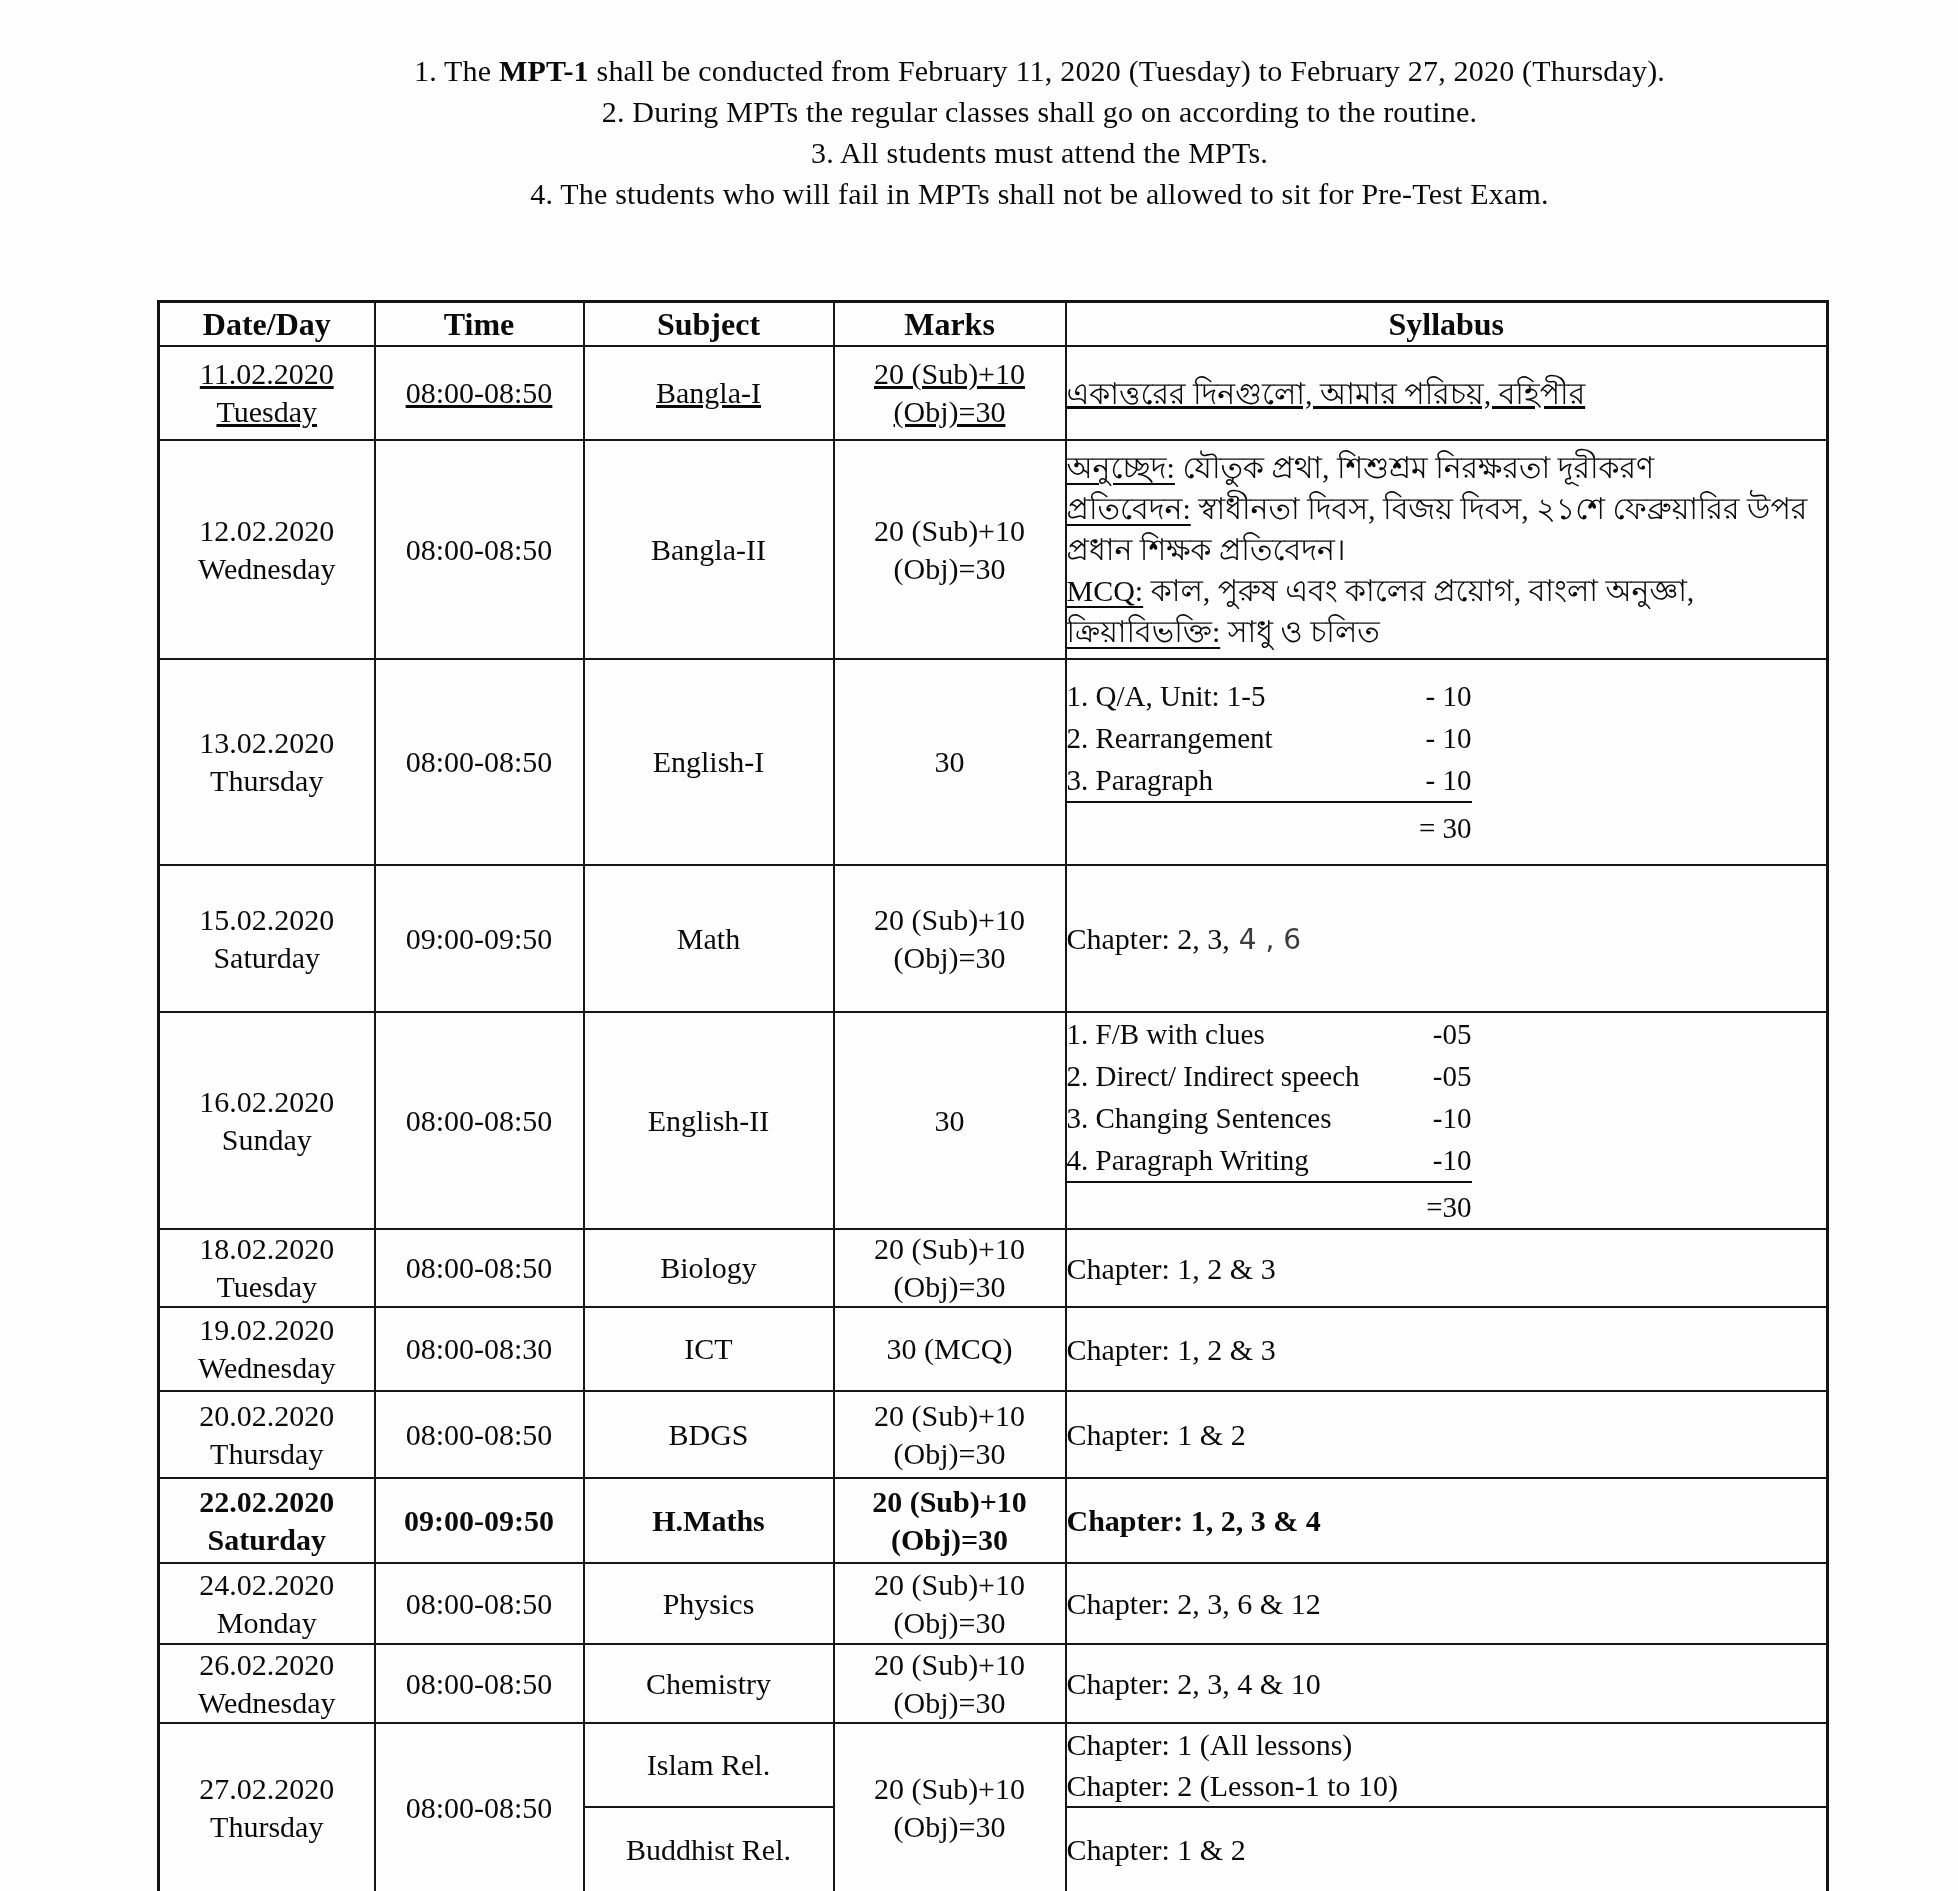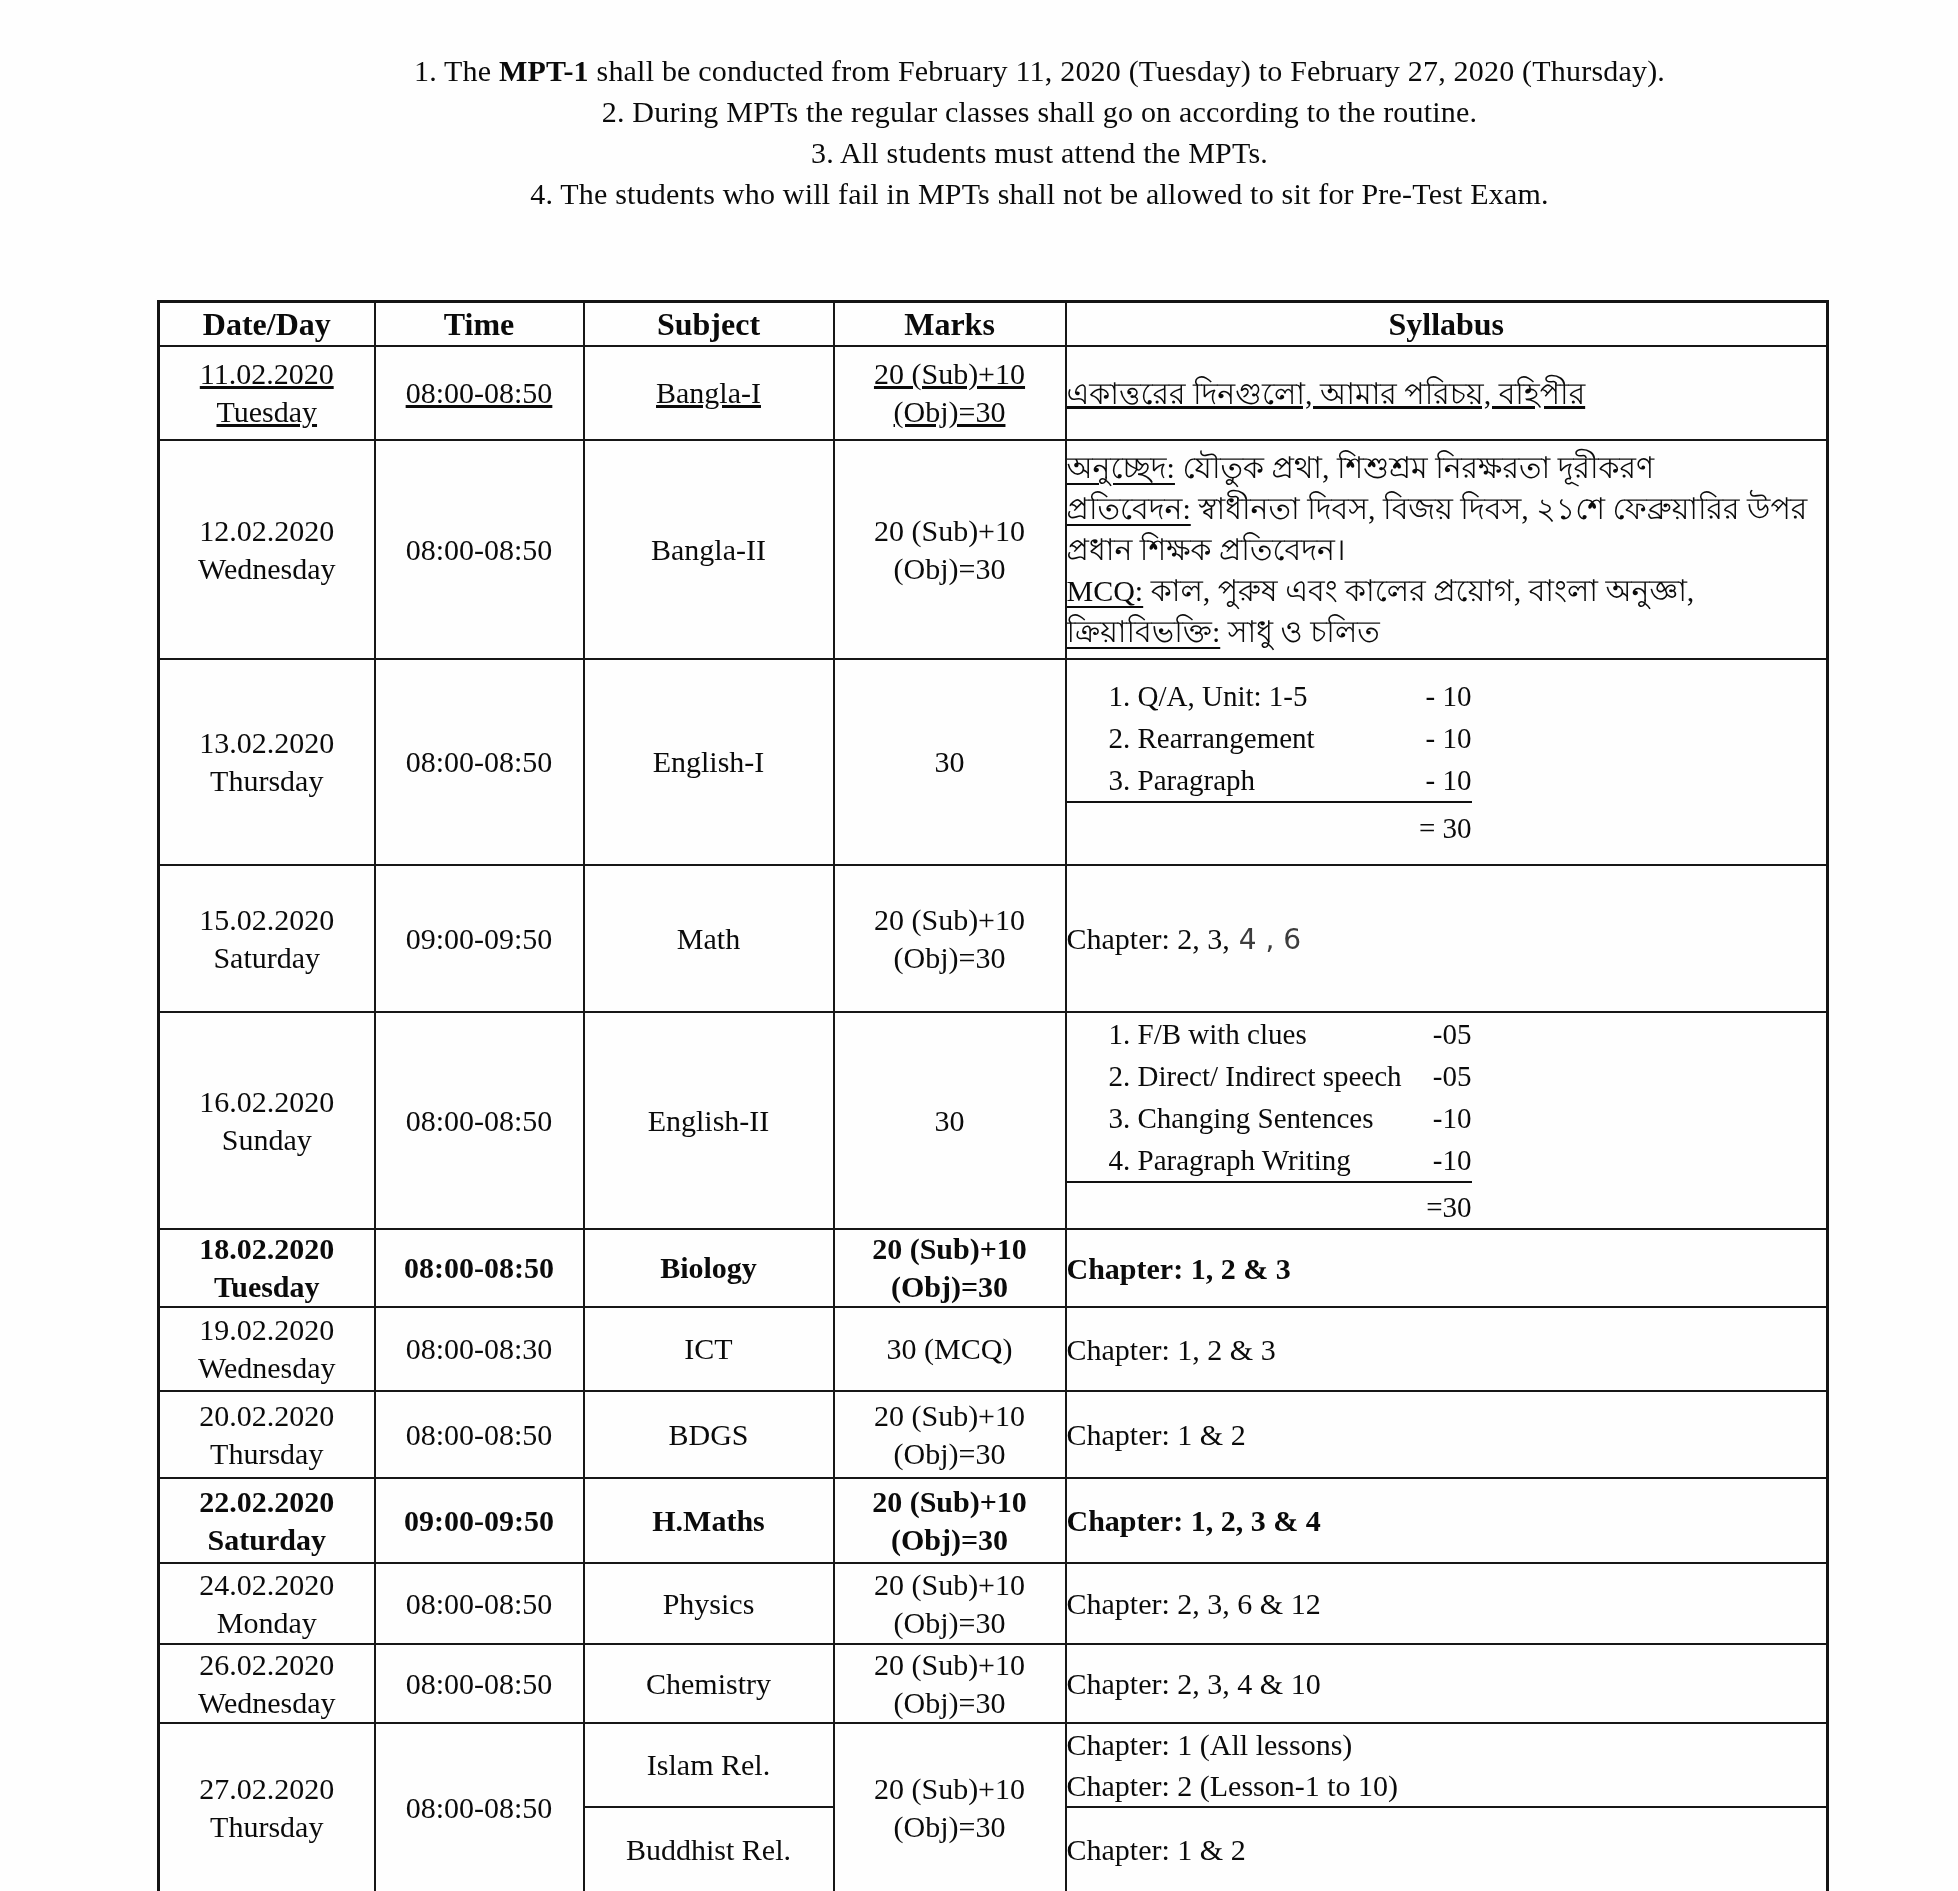--- a/index.html
+++ b/index.html
@@ -58,21 +58,21 @@
     font-size: 30px;
     line-height: 41px;
     padding: 6.5px 13px 6.5px 16px;
   }
   
   tr.h-r0  { height: 94px; text-decoration: underline; }
   tr.h-r1  { height: 219px; }
   tr.h-r2  { height: 206px; }
   tr.h-r3  { height: 147px; }
   tr.h-r4  { height: 206px; }
-  tr.h-r5  { height: 64px; font-weight: bold; }
+  tr.h-r5  { height: 64px; }
   tr.h-r6  { height: 84px; }
   tr.h-r7  { height: 87px; }
   tr.h-r8  { height: 85px; font-weight: bold; }
   tr.h-r9  { height: 81px; }
   tr.h-r10 { height: 79px; border-radius: 10px;  }
   tr.h-r11a{ height: 79px;  }
   tr.h-r11b{ height: 86px; }
 
   
   .bn {
@@ -87,21 +87,20 @@
   
   .mark-list {
     width: 405px;
     font-size: 29px;
     line-height: 42px;
   }
   .mark-item {
     display: flex;
     justify-content: space-between;
     align-items: baseline;
-    padding-left: 42px;
   }
   .mark-item.ul-row {
     border-bottom: 2.4px solid #111;
   }
   .mark-total {
     text-align: right;
     padding-top: 3.2px;
   }
   
   .edit-font {

